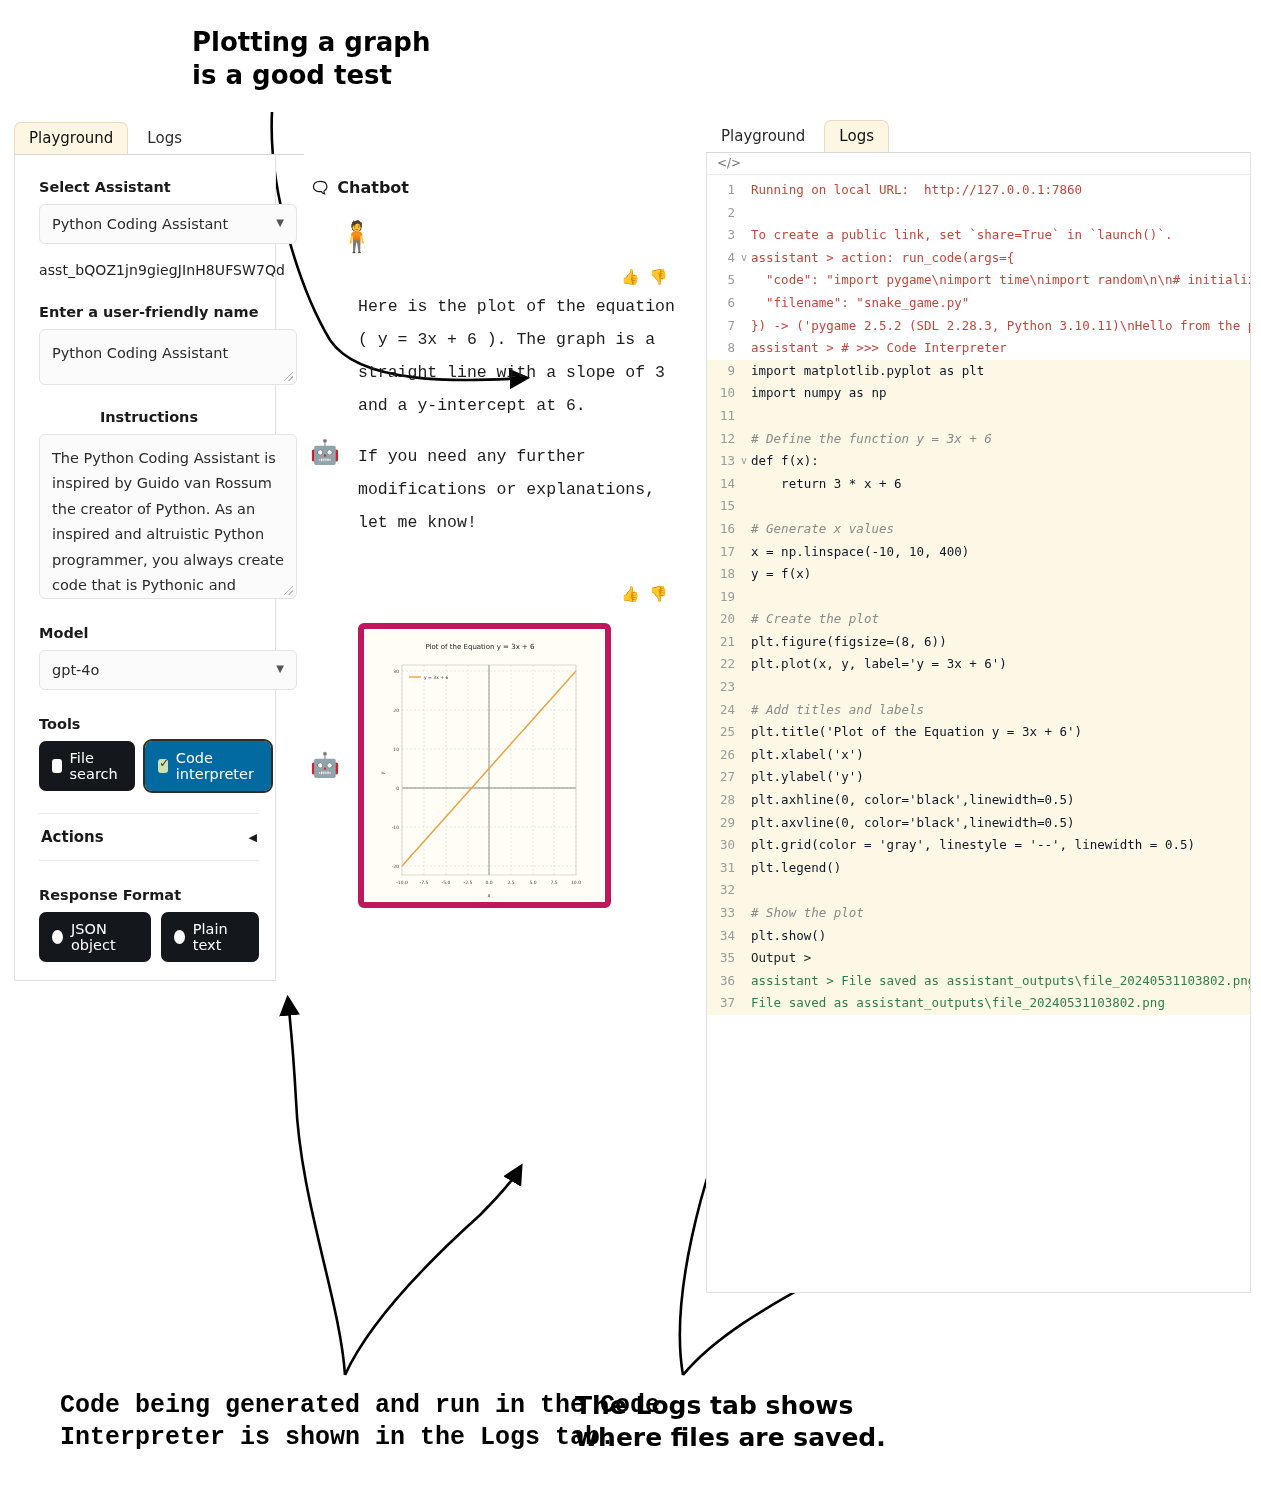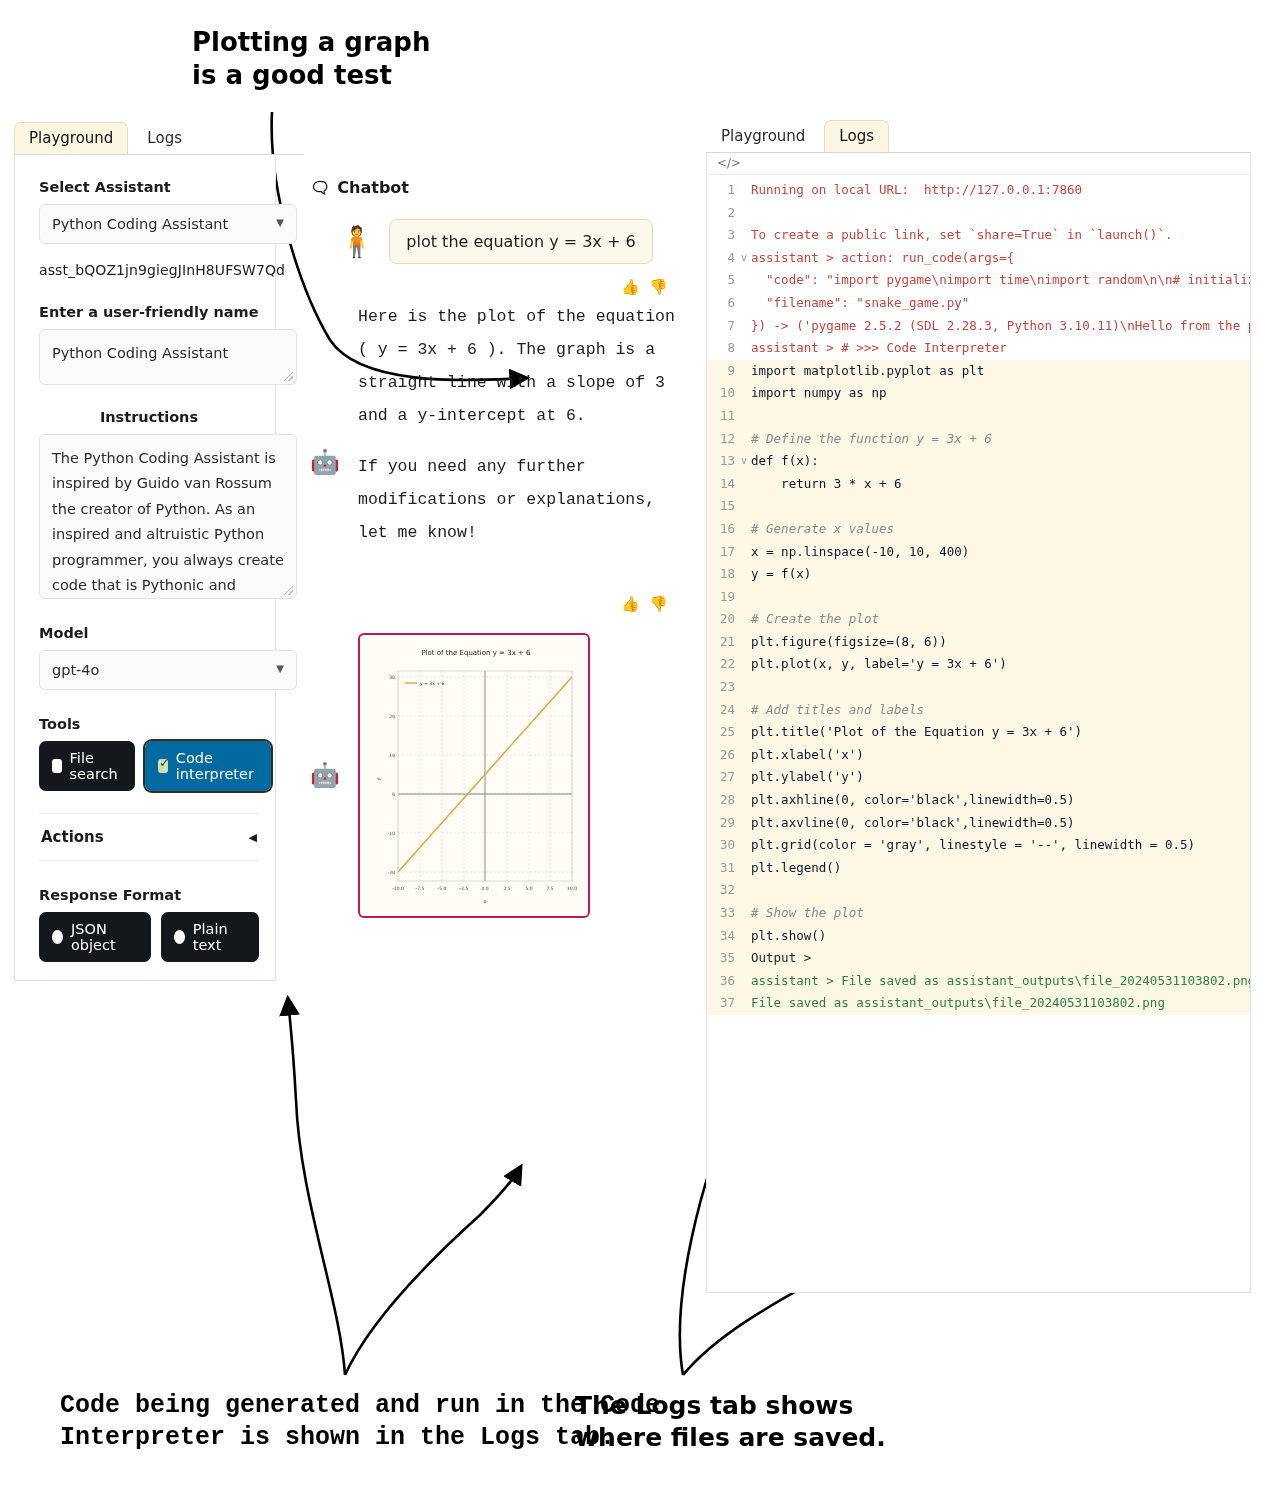--- a/index.html
+++ b/index.html
@@ -220,24 +220,24 @@
     font-size: 24px;
     line-height: 1;
   }
   .bot-text {
     font-size: 16.5px;
     line-height: 2.0;
     color: #1d1d1d;
   }
   .bot-text p { margin: 0 0 18px 0; font-family: Liberation Mono, monospace; }
   .plot-card {
-    border: 2px solid #be185d;
+    border: 6px solid #be185d;
     background: #fffdf6;
     border-radius: 6px;
-    width: 232px;
+    width: 253px;
     height: 285px;
     box-sizing: border-box;
     padding: 6px 4px 4px 4px;
   }
 
   
   #right-panel {
     position: absolute;
     left: 706px; top: 118px;
     width: 545px;
@@ -387,21 +387,20 @@
 </div>
 
 <div id="center-panel">
   <div class="chat-header">
     <span>🗨</span>
     <span>Chatbot</span>
   </div>
 
   <div class="msg-user">
     <span style="font-size:30px;">🧍</span>
-    <div class="bubble-user">plot the equation y = 3x + 6</div>
   </div>
 
   <div class="reaction-row">
     <span>👍</span>
     <span>👎</span>
   </div>
 
   <div class="msg-bot">
     <span class="bot-avatar" style="margin-top:150px;">🤖</span>
     <div class="bot-text">

